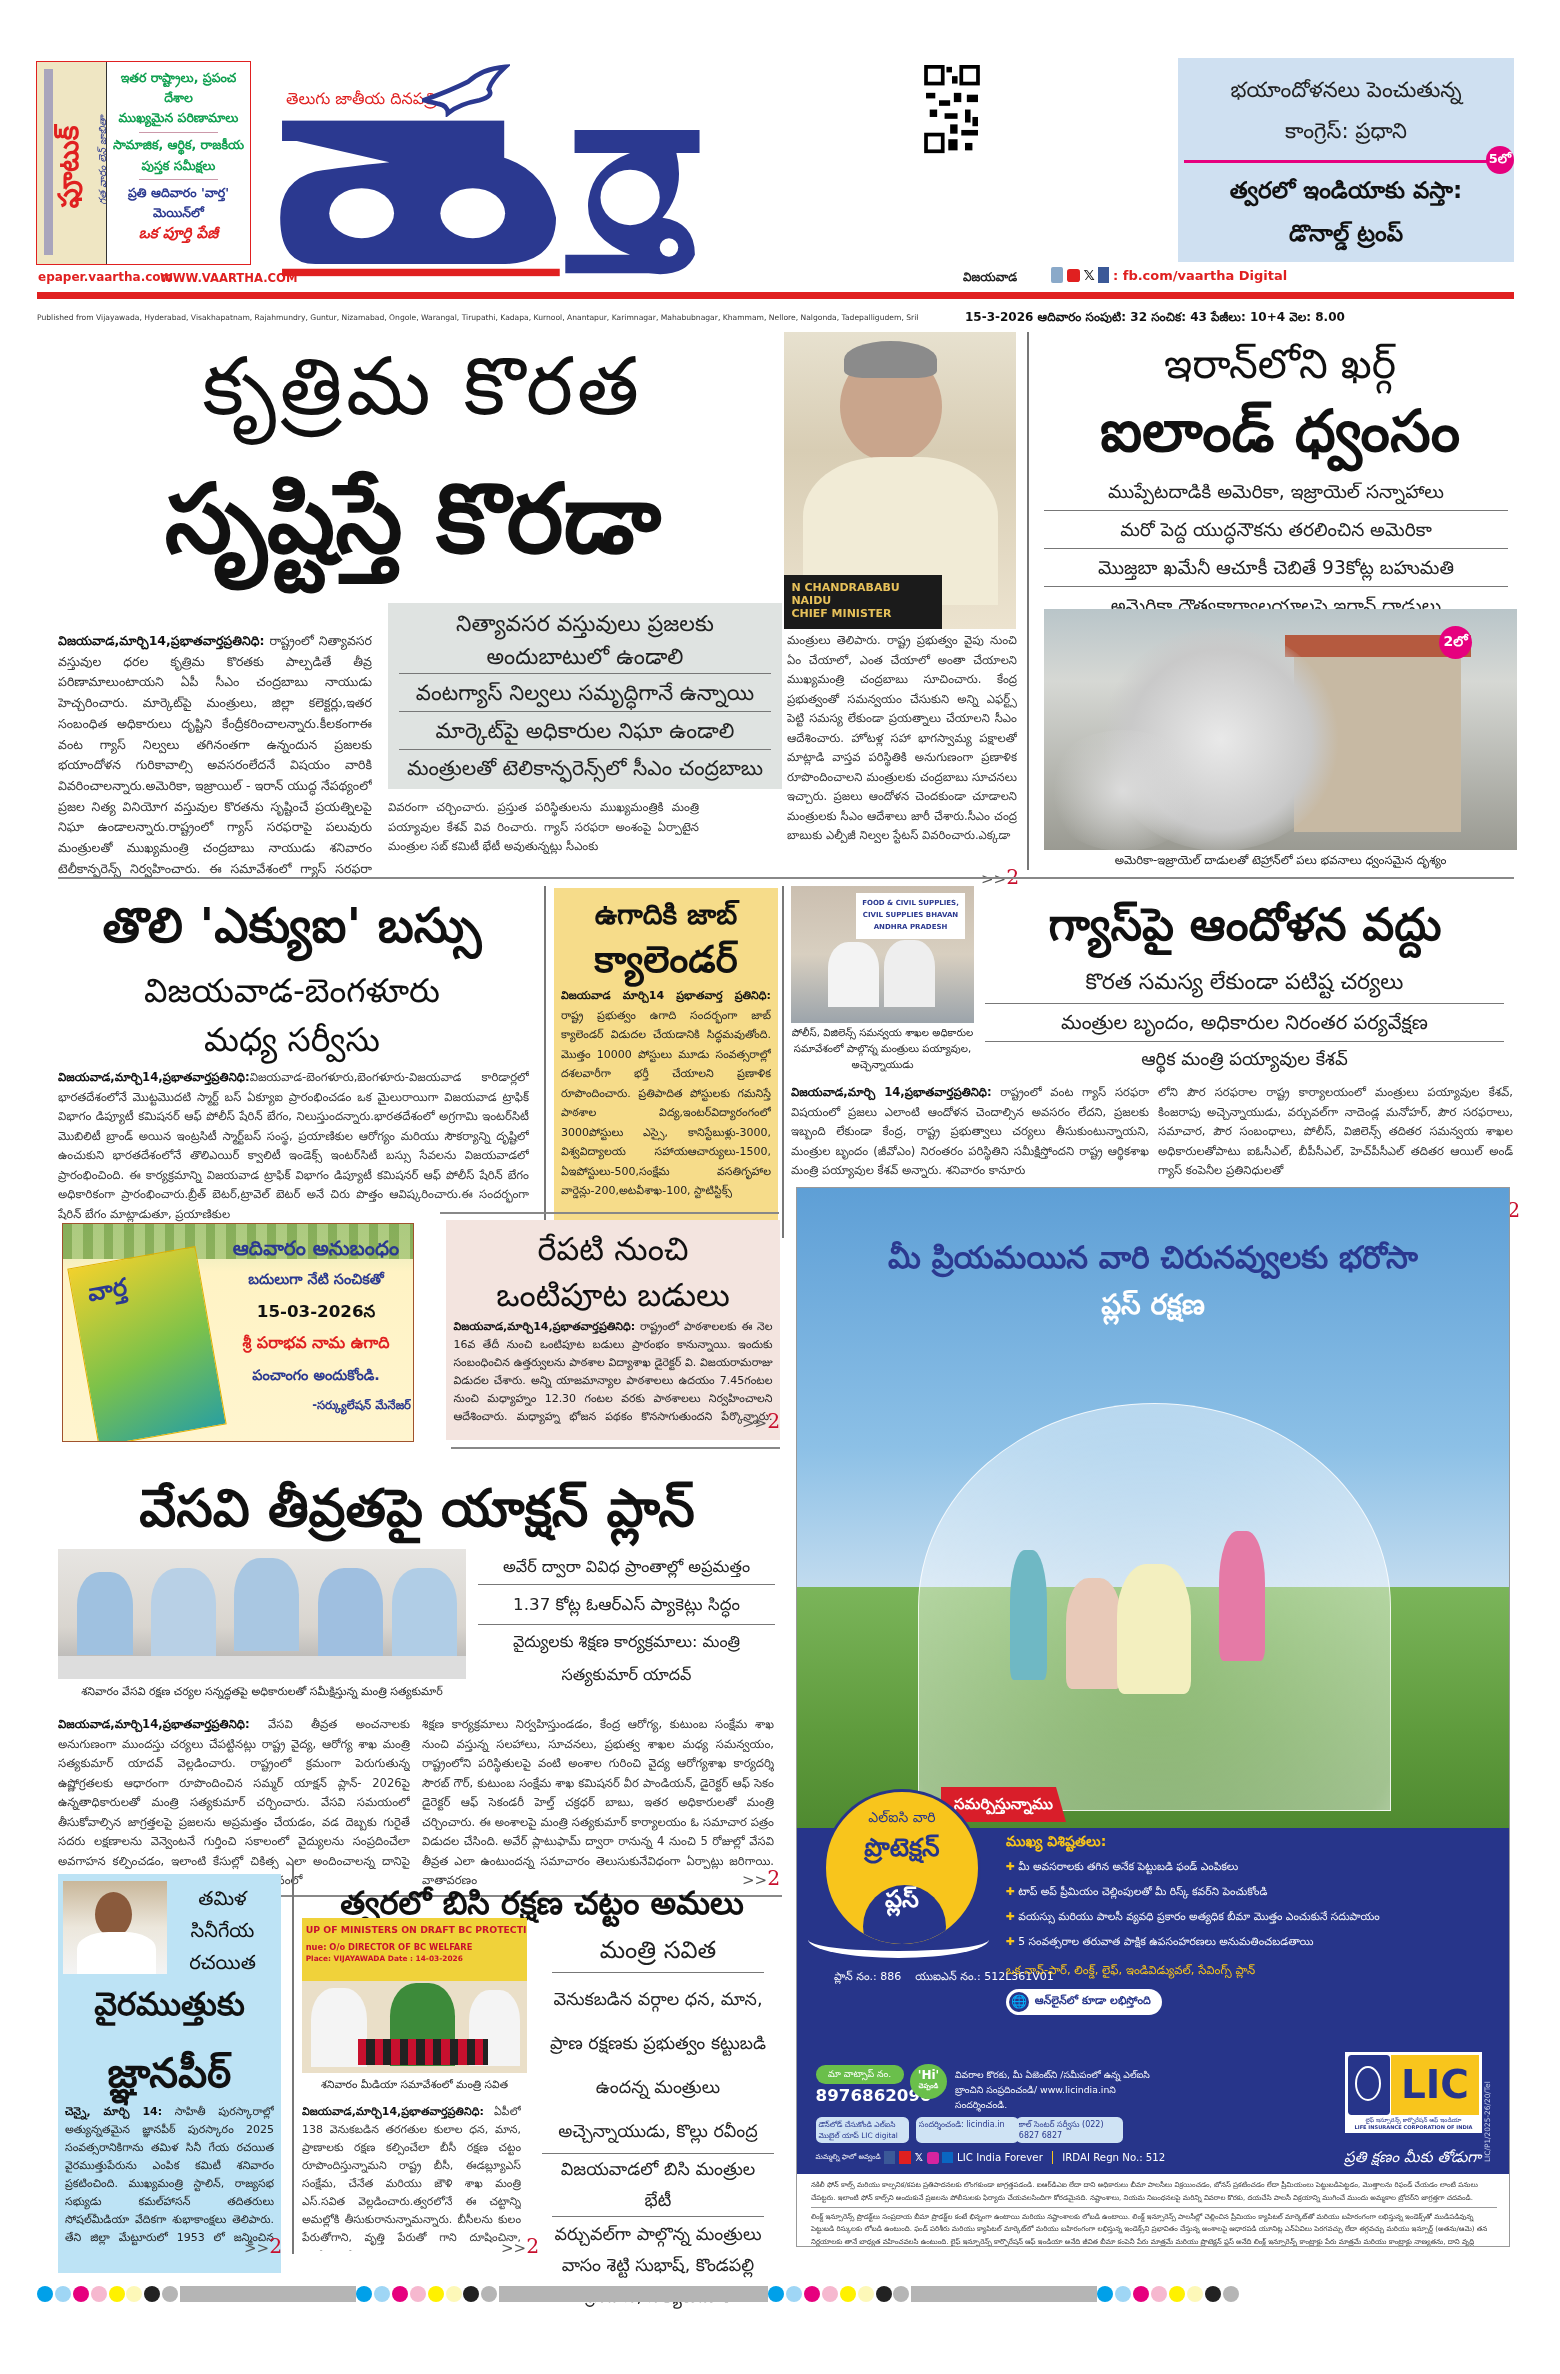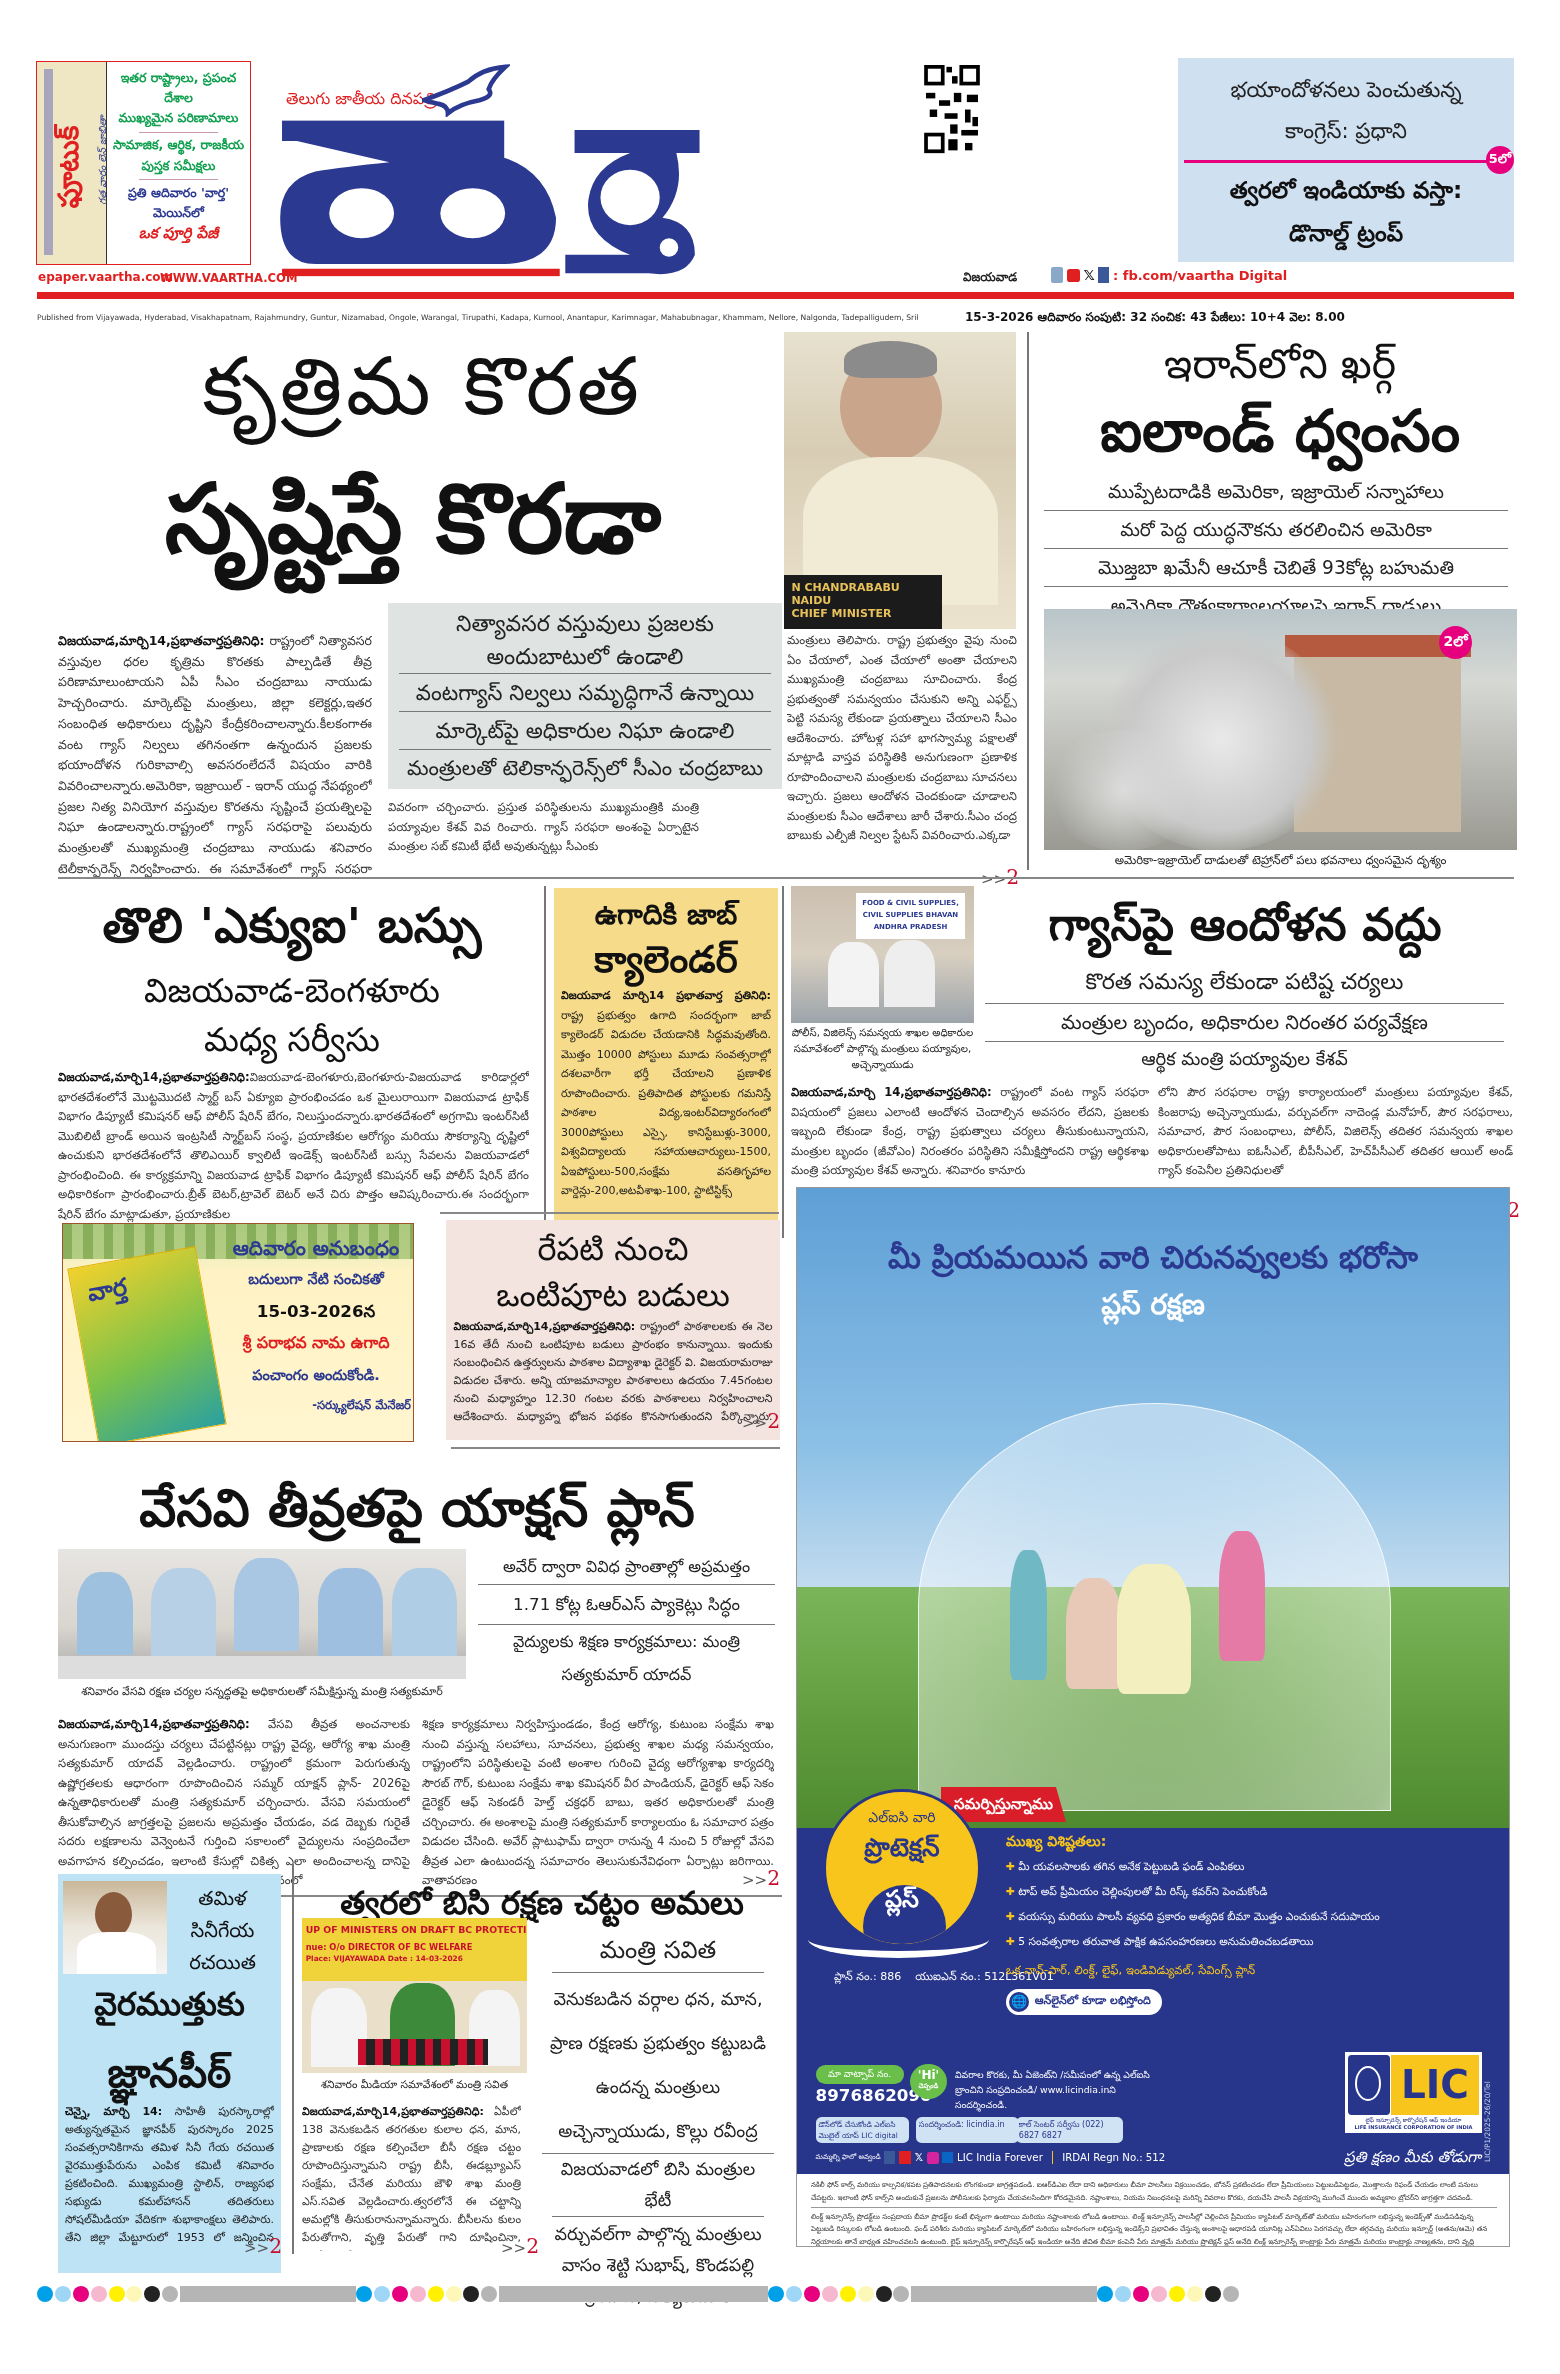--- a/index.html
+++ b/index.html
@@ -236,21 +236,21 @@
   <div style="position:absolute;left:18.6px;top:23px;width:56px;height:83px;border-radius:40% 40% 0 0;background:#9fc1e0;"></div>
   <div style="position:absolute;left:93px;top:18.6px;width:65px;height:88px;border-radius:40% 40% 0 0;background:#b8d0e6;"></div>
   <div style="position:absolute;left:176px;top:9.3px;width:65px;height:93px;border-radius:40% 40% 0 0;background:#a9c7e2;"></div>
   <div style="position:absolute;left:260px;top:18.6px;width:65px;height:88px;border-radius:40% 40% 0 0;background:#9fbfe0;"></div>
   <div style="position:absolute;left:334px;top:18.6px;width:65px;height:88px;border-radius:40% 40% 0 0;background:#b0cde6;"></div>
   <div style="position:absolute;left:0;top:107px;width:100%;height:23px;background:#ddd;"></div>
 </div>
 <div class="caption" style="left:58px;top:1685px;width:408px;font-size:11px;">శనివారం వేసవి రక్షణ చర్యల సన్నద్ధతపై అధికారులతో సమీక్షిస్తున్న మంత్రి సత్యకుమార్</div>
 <div class="abs" style="left:478px;top:1549px;width:297px;">
   <div class="sub" style="font-size:16px;line-height:35px;">అవేర్ ద్వారా వివిధ ప్రాంతాల్లో అప్రమత్తం</div>
-  <div class="sub" style="font-size:16.7px;line-height:39px;">1.71 కోట్ల ఓఆర్ఎస్ ప్యాకెట్లు సిద్ధం</div>
+  <div class="sub" style="font-size:16.7px;line-height:39px;">1.37 కోట్ల ఓఆర్ఎస్ ప్యాకెట్లు సిద్ధం</div>
   <div class="sub" style="font-size:16px;line-height:33px;border-bottom:none;">వైద్యులకు శిక్షణ కార్యక్రమాలు: మంత్రి సత్యకుమార్ యాదవ్</div>
 </div>
 <div class="abs body-text" style="left:58px;top:1715px;width:352px;height:176px;overflow:hidden;font-size:11.6px;line-height:19.5px;">
   <span class="dateline">విజయవాడ,మార్చి14,ప్రభాతవార్తప్రతినిధి:</span> <span>వేసవి తీవ్రత అంచనాలకు అనుగుణంగా ముందస్తు చర్యలు చేపట్టినట్లు రాష్ట్ర వైద్య, ఆరోగ్య శాఖ మంత్రి సత్యకుమార్ యాదవ్ వెల్లడించారు. రాష్ట్రంలో క్రమంగా పెరుగుతున్న ఉష్ణోగ్రతలకు ఆధారంగా రూపొందించిన సమ్మర్ యాక్షన్ ప్లాన్- 2026పై ఉన్నతాధికారులతో మంత్రి సత్యకుమార్ చర్చించారు. వేసవి సమయంలో తీసుకోవాల్సిన జాగ్రత్తలపై ప్రజలను అప్రమత్తం చేయడం, వడ దెబ్బకు గురైతే సదరు లక్షణాలను వెన్వెంటనే గుర్తించి సకాలంలో వైద్యులను సంప్రదించేలా అవగాహన కల్పించడం, ఇలాంటి కేసుల్లో చికిత్స ఎలా అందించాలన్న దానిపై వైద్యులు, పారా మెడికల్ సిబ్బందికి వర్చువల్ విధానంలో</span>
 </div>
 <div class="abs body-text" style="left:422px;top:1715px;width:352px;height:176px;overflow:hidden;font-size:11.6px;line-height:19.5px;">శిక్షణ కార్యక్రమాలు నిర్వహిస్తుండడం, కేంద్ర ఆరోగ్య, కుటుంబ సంక్షేమ శాఖ నుంచి వస్తున్న సలహాలు, సూచనలు, ప్రభుత్వ శాఖల మధ్య సమన్వయం, రాష్ట్రంలోని పరిస్థితులపై వంటి అంశాల గురించి వైద్య ఆరోగ్యశాఖ కార్యదర్శి సౌరబ్ గౌర్, కుటుంబ సంక్షేమ శాఖ కమిషనర్ వీర పాండియన్, డైరెక్టర్ ఆఫ్ సెకం డైరెక్టర్ ఆఫ్ సెకండరీ హెల్త్ చక్రధర్ బాబు, ఇతర అధికారులతో మంత్రి చర్చించారు. ఈ అంశాలపై మంత్రి సత్యకుమార్ కార్యాలయం ఓ సమాచార పత్రం విడుదల చేసింది. అవేర్ ప్లాటుఫామ్ ద్వారా రానున్న 4 నుంచి 5 రోజుల్లో వేసవి తీవ్రత ఎలా ఉంటుందన్న సమాచారం తెలుసుకునేవిధంగా ఏర్పాట్లు జరిగాయి. వాతావరణం</div>
 <div class="abs more" style="left:742px;top:1869px;"><span class="arr">&gt;&gt;</span><span>2</span></div>
 
 <div class="hr" style="left:58px;top:1895px;width:724px;"></div>
 
@@ -317,21 +317,21 @@
     <div style="text-align:center;font-size:25px;color:#27358a;font-weight:bold;line-height:37px;">ప్రొటెక్షన్</div>
     <div style="position:absolute;left:37px;top:93px;width:83px;height:83px;border-radius:50%;background:#27358a;"></div>
     <div style="position:absolute;left:0;top:93px;width:100%;text-align:center;font-size:24px;color:#fff;font-weight:bold;">ప్లస్</div>
   </div>
   <div style="position:absolute;left:11px;top:733px;width:181px;height:37px;border-bottom:7.4px solid #fff;border-radius:0 0 50% 50%;"></div>
   <div style="position:absolute;left:37px;top:782px;color:#fff;font-size:11px;white-space:nowrap;">
     <span>ప్లాన్ నం.: 886</span>&nbsp;&nbsp;&nbsp;&nbsp;<span>యుఐఎన్ నం.: 512L361V01</span>
   </div>
   <div style="position:absolute;left:209px;top:640px;width:492px;color:#fff;">
     <div style="color:#f8c51c;font-weight:bold;font-size:14px;line-height:26px;">ముఖ్య విశిష్టతలు:</div>
-    <div style="font-size:10.7px;line-height:25px;"><span style="color:#f8c51c;">✚ </span><span>మీ యవలసాలకు తగిన అనేక పెట్టుబడి ఫండ్ ఎంపికలు</span></div>
+    <div style="font-size:10.7px;line-height:25px;"><span style="color:#f8c51c;">✚ </span><span>మీ అవసరాలకు తగిన అనేక పెట్టుబడి ఫండ్ ఎంపికలు</span></div>
     <div style="font-size:10.7px;line-height:25px;"><span style="color:#f8c51c;">✚ </span><span>టాప్ అప్ ప్రీమియం చెల్లింపులతో మీ రిస్క్ కవర్‌ని పెంచుకోండి</span></div>
     <div style="font-size:10.7px;line-height:25px;"><span style="color:#f8c51c;">✚ </span><span>వయస్సు మరియు పాలసీ వ్యవధి ప్రకారం అత్యధిక బీమా మొత్తం ఎంచుకునే సదుపాయం</span></div>
     <div style="font-size:10.7px;line-height:25px;"><span style="color:#f8c51c;">✚ </span><span>5 సంవత్సరాల తరువాత పాక్షిక ఉపసంహరణలు అనుమతించబడతాయి</span></div>
     <div style="color:#f8c51c;font-size:11.6px;line-height:33px;">ఒక నాన్-పార్, లింక్డ్, లైఫ్, ఇండివిడ్యువల్, సేవింగ్స్ ప్లాన్</div>
     <div style="display:inline-flex;align-items:center;gap:5.6px;background:#fff;border-radius:13px;padding:2.8px 11px 2.8px 2.8px;margin-top:1.9px;">
       <span style="width:20.4px;height:20.4px;border-radius:50%;background:#27358a;color:#fff;font-size:13px;display:inline-flex;align-items:center;justify-content:center;">🌐</span>
       <span style="color:#27358a;font-weight:bold;font-size:11px;">ఆన్‌లైన్‌లో కూడా లభిస్తోంది</span>
     </div>
   </div>
 

